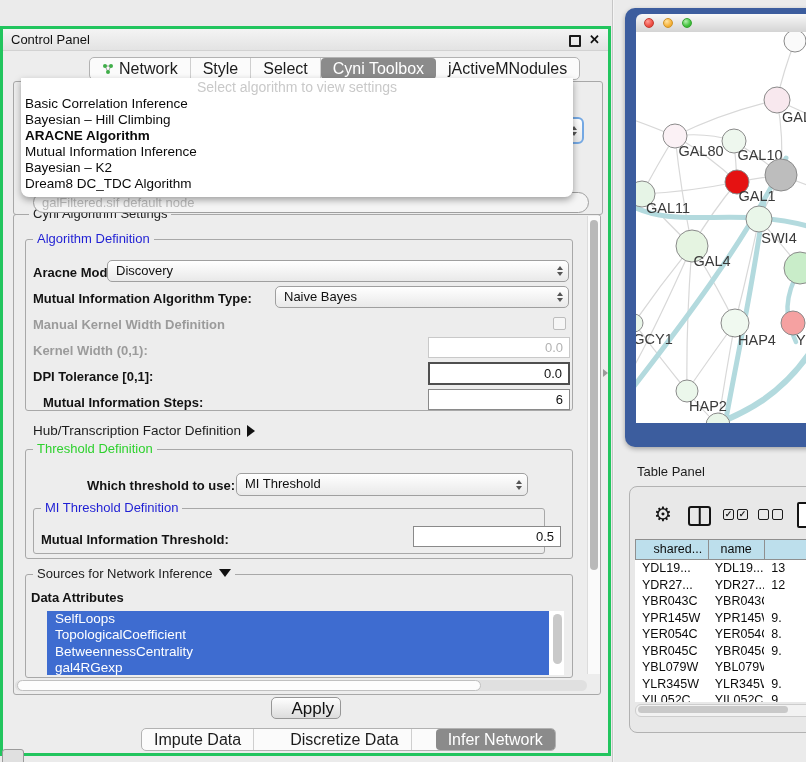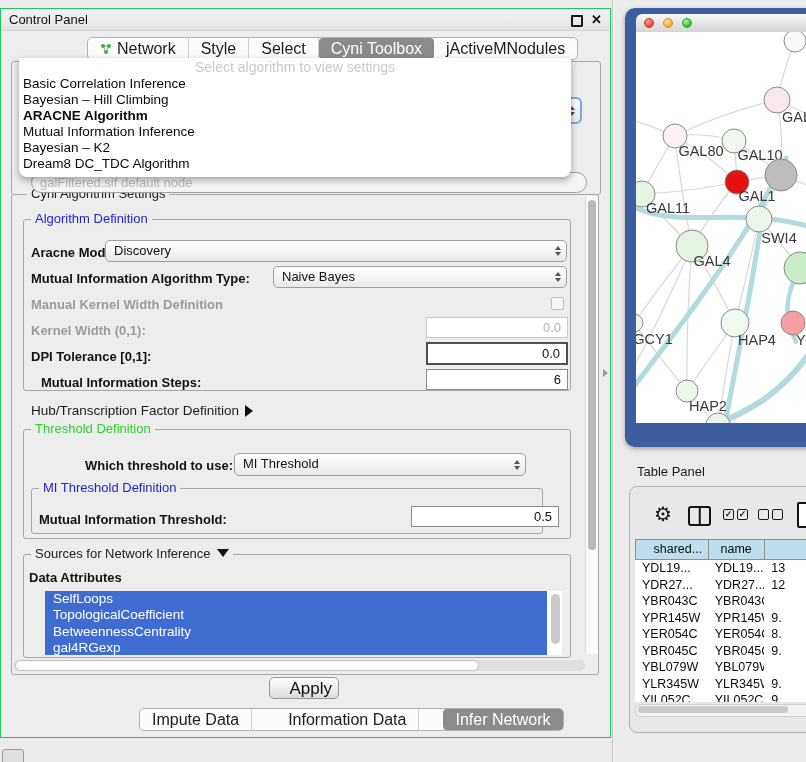--- a/index.html
+++ b/index.html
@@ -1,19 +1,19 @@
 <!DOCTYPE html>
 <html><head>
 <meta charset="utf-8">
 <style>
   html,body{margin:0;padding:0;background:#ebebeb;}
   .stage{position:relative;width:806px;height:762px;background:#ebebeb;font-family:"Liberation Sans",sans-serif;overflow:hidden;}
 
   
-  .cp{position:absolute;left:0;top:8px;width:611px;height:730px;background:#ededed;border:1px solid #22c55e;box-sizing:border-box;}
+  .cp{position:absolute;left:0;top:26px;width:611px;height:730px;background:#ededed;border:3px solid #22c55e;box-sizing:border-box;}
   .cp-title{position:absolute;left:0;top:0;width:100%;height:22px;background:linear-gradient(#f4f4f4,#e3e3e3);border-bottom:1px solid #d2d2d2;font-size:13px;color:#111;line-height:22px;padding-left:8px;box-sizing:border-box;}
   .win-float{position:absolute;right:27px;top:6px;width:8px;height:8px;border:2px solid #1a1a1a;border-radius:1px;}
   .win-close{position:absolute;right:8px;top:0;font-size:13px;font-weight:bold;color:#111;line-height:22px;}
 
   .tabbar{position:absolute;display:flex;background:#fbfbfb;border:1px solid #b2b2b2;border-radius:5px;height:23px;box-sizing:border-box;}
   .tab{font-size:16px;color:#1c1c1c;display:flex;align-items:center;gap:5px;padding:0 12px;border-right:1px solid #cfcfcf;white-space:nowrap;}
   .tab:last-child{border-right:none;}
   .tab.selected{background:#8b8b8b;color:#fff;border-radius:4px;border-right:none;}
 
   .group{position:absolute;border:1px solid #a8a8a8;border-radius:3px;box-sizing:border-box;}
@@ -234,21 +234,21 @@
       <div class="hthumb" style="left:2px;width:462px;"></div>
     </div>
 
     <button class="btn" style="left:268px;top:668px;width:70px;height:22px;">Apply</button>
 
     <div class="tabbar" style="left:138px;top:699px;gap:24px;" id="bottom-tabs">
         <div class="tab">
           <span>Impute Data</span>
         </div>
         <div class="tab">
-          <span>Information Data</span>
+          <span>Discretize Data</span>
         </div>
         <div class="tab selected">
           <span>Infer Network</span>
         </div>
       </div>
   </div>
 
   <div class="divider"></div>
   <div class="divider2"></div>
   <div class="resize-mark"></div>

